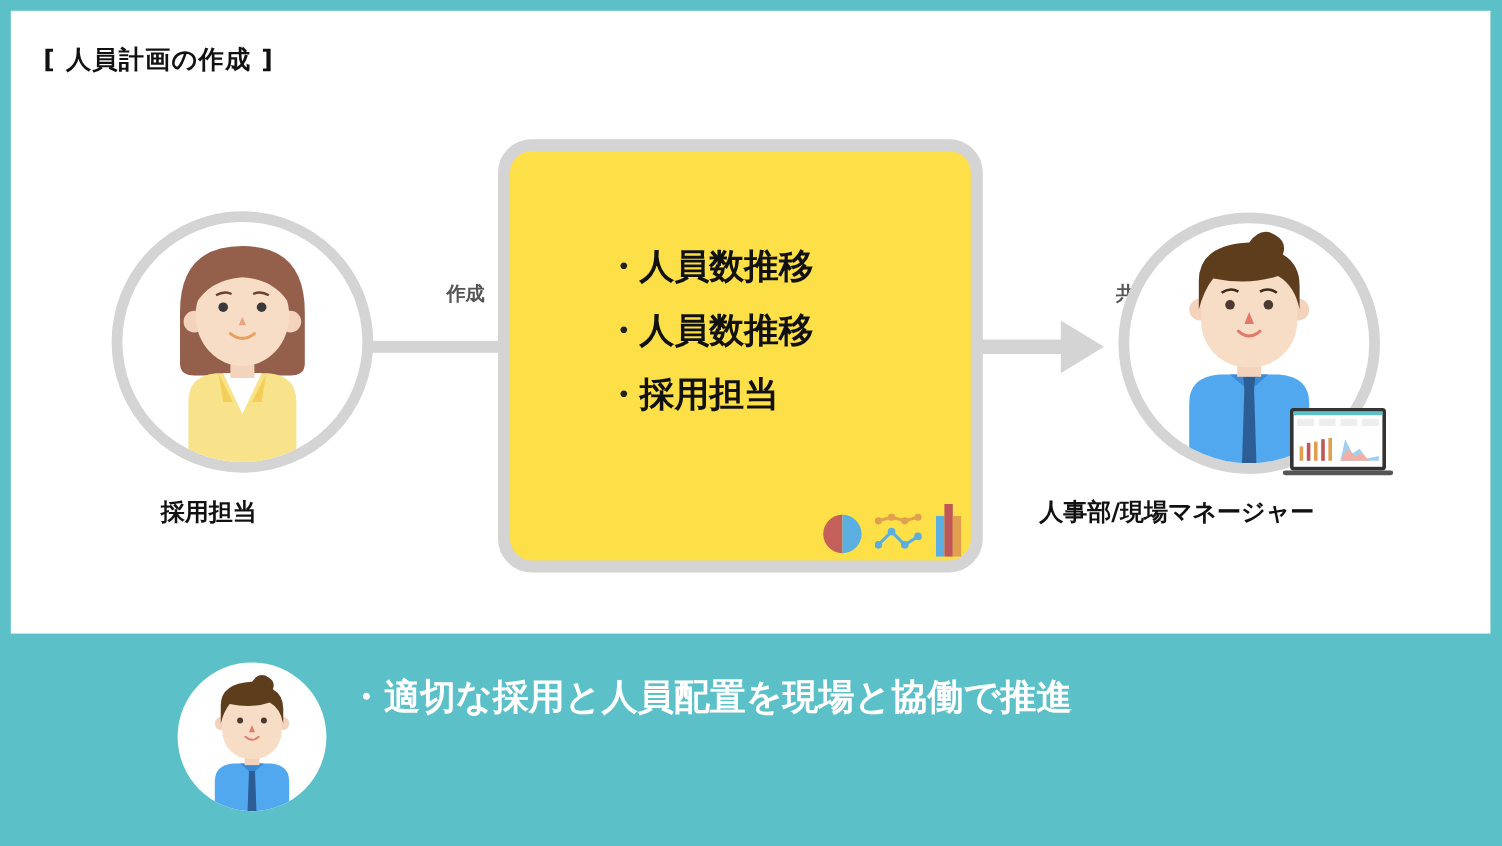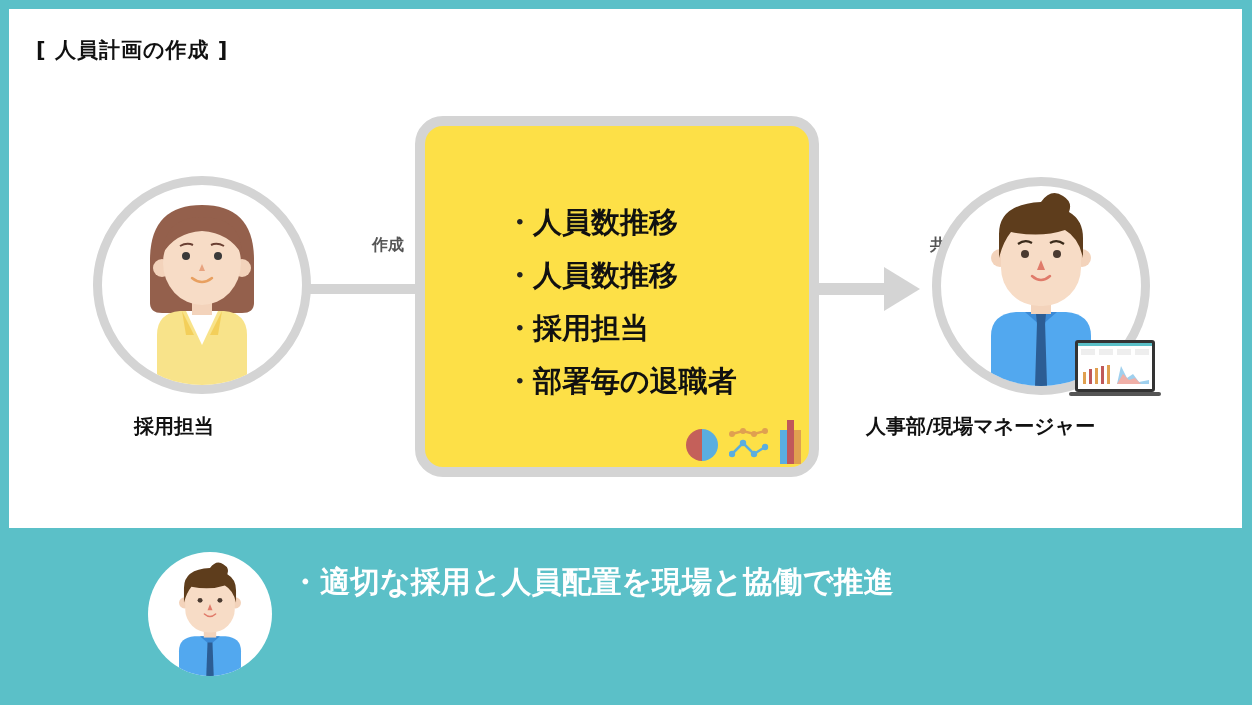--- a/index.html
+++ b/index.html
@@ -100,21 +100,20 @@
     <path d="M90 93 Q100 101 110 93" stroke="#e8a060" stroke-width="2.5" fill="none" stroke-linecap="round"></path>
   </svg>
 </div>
 <div class="caption" style="left:134px; top:413px;">採用担当</div>
 
 <div class="box">
   <ul>
     <li><span class="dot">・</span><span>人員数推移</span></li>
     <li><span class="dot">・</span><span>人員数推移</span></li>
     <li><span class="dot">・</span><span>採用担当</span></li>
-    <li><span class="dot">・</span><span>部署毎の退職者</span></li>
   </ul>
   <div class="chart-icons">
     <svg width="34" height="34" viewBox="0 0 34 34" style="position:absolute; left:0; top:4px;">
       <path d="M17 1 A16 16 0 0 0 17 33 Z" fill="#c4605a"></path>
       <path d="M15 1 A16 16 0 0 1 15 33 Z" fill="#5aaee0" transform="translate(2,0)"></path>
     </svg>
     <svg width="42" height="34" viewBox="0 0 42 34" style="position:absolute; left:44px; top:4px;">
       <polyline points="3,6 14,3 25,6 36,3" stroke="#e0a050" stroke-width="2.5" fill="none"></polyline>
       <circle cx="3" cy="6" r="3" fill="#e0a050"></circle>
         <circle cx="14" cy="3" r="3" fill="#e0a050"></circle>

